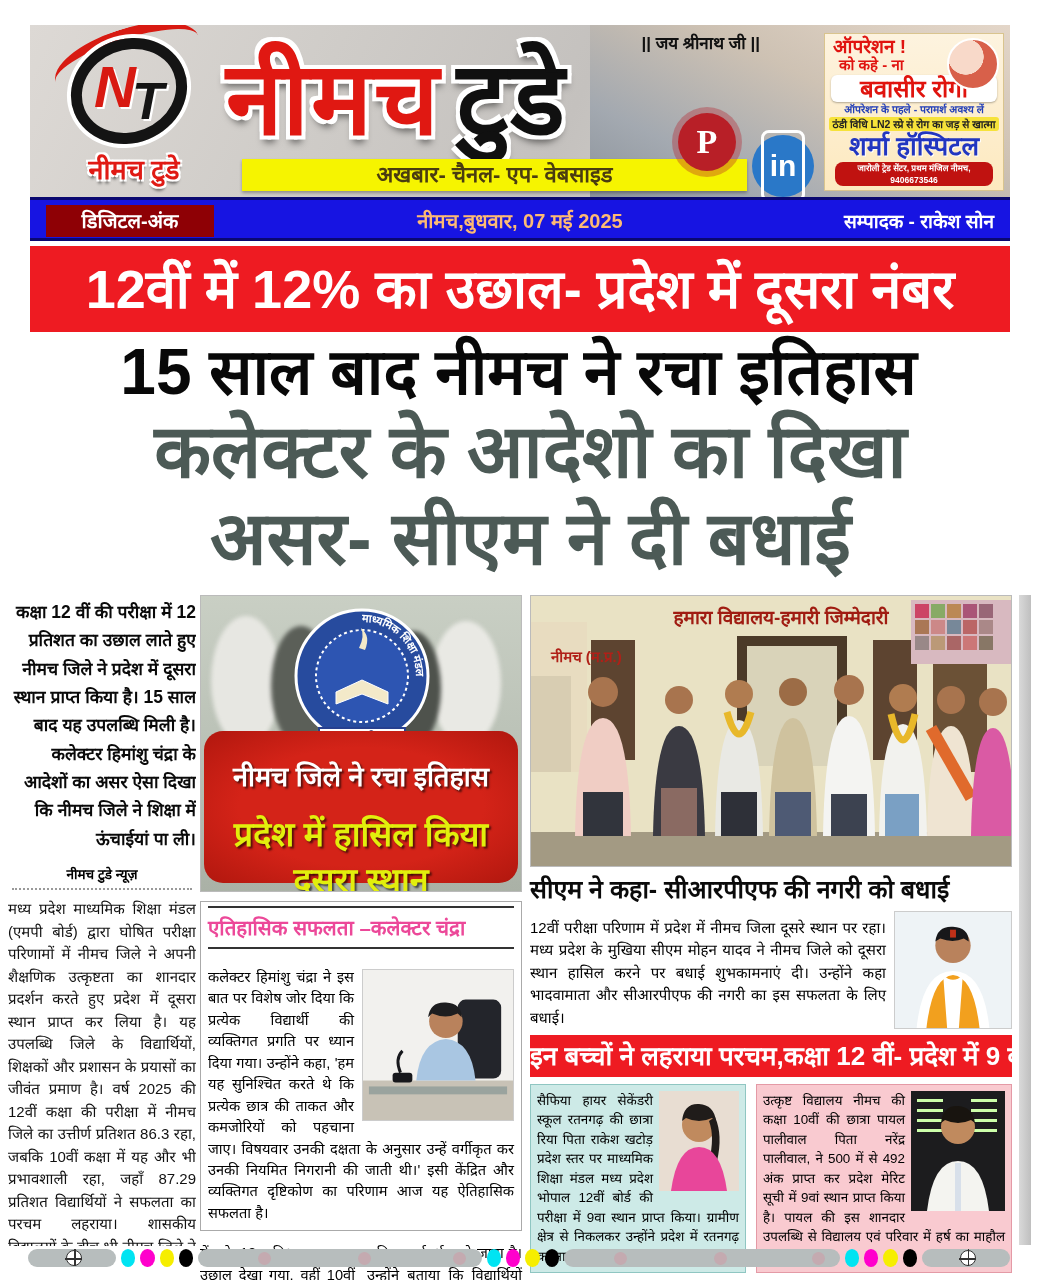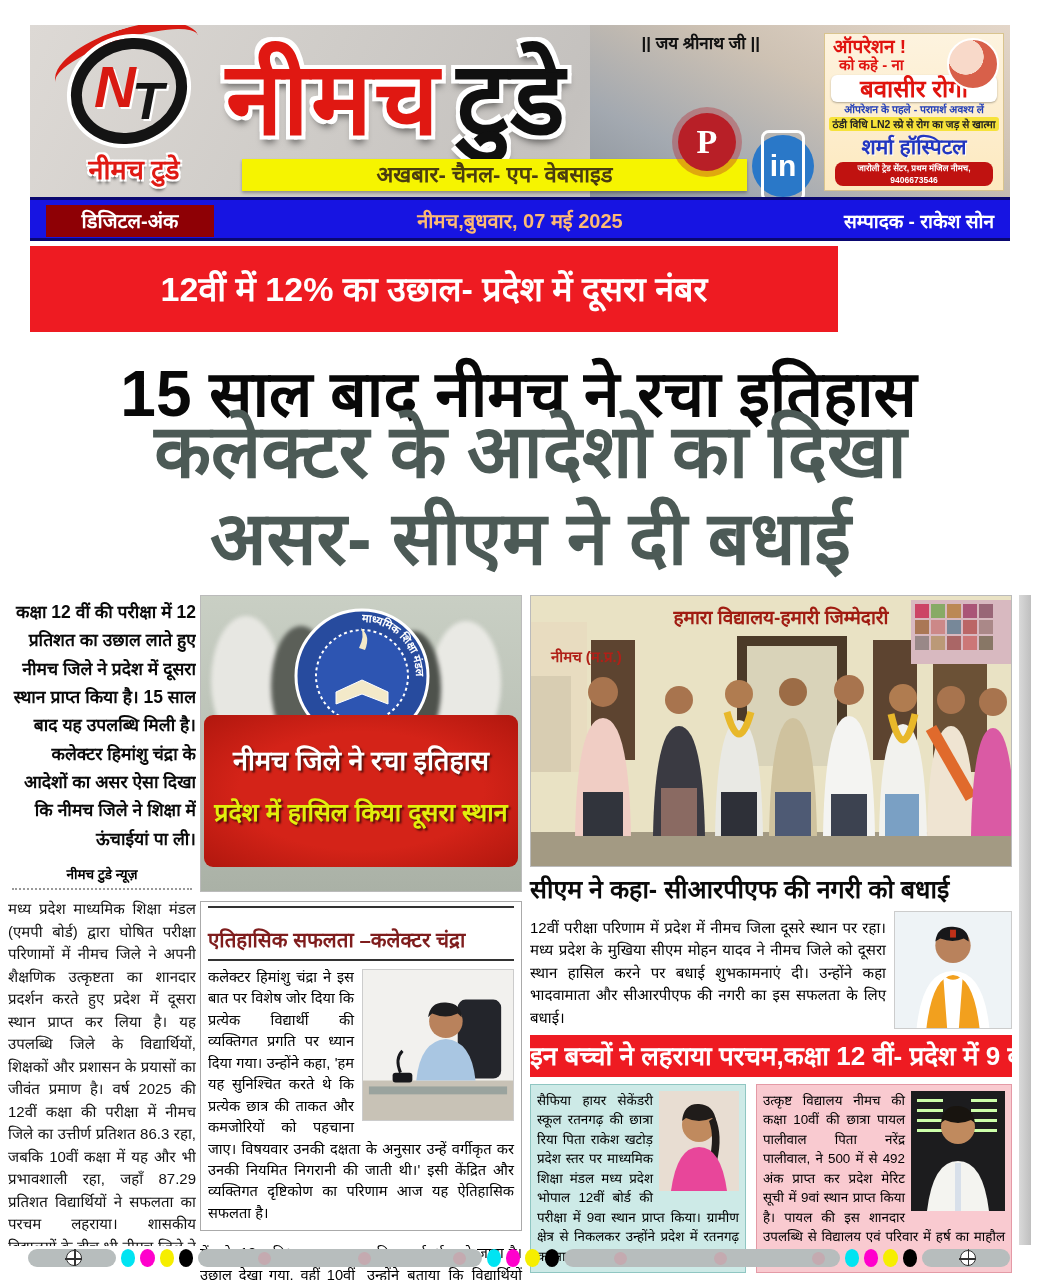--- a/index.html
+++ b/index.html
@@ -41,56 +41,56 @@
   
   .ad { position:absolute; right:6px; top:8px; width:180px; height:158px; background:linear-gradient(180deg,#fdf3df,#fde9bf);
     border:1px solid #d9c48e; padding:3px 4px; text-align:center; overflow:hidden; }
   .ad-circle { position:absolute; right:4px; top:4px; width:52px; height:52px; border-radius:50%;
     background:radial-gradient(circle at 35% 35%,#f8d9c9 0 40%,#d8604a 41% 100%); border:2px solid #fff; }
   .ad-l1 { font-size:19px; font-weight:bold; color:#e01410; text-align:left; padding-left:4px; line-height:20px; }
   .ad-l2 { font-size:15px; font-weight:bold; color:#e01410; text-align:left; padding-left:10px; line-height:16px; }
   .ad-l3 { font-size:24px; font-weight:bold; color:#e0140e; background:#fff; border-radius:6px; margin:2px 2px 1px; line-height:27px; box-shadow:0 1px 2px rgba(0,0,0,.3); }
   .ad-l4 { font-size:10.5px; font-weight:bold; color:#2440b8; line-height:13px; }
   .ad-l5 { font-size:10.5px; font-weight:bold; color:#222; background:#f6e23a; border-radius:3px; margin:1px 0; line-height:14px; }
-  .ad-l6 { font-size:21px; font-weight:bold; color:#2236c0; line-height:29px; text-shadow:1px 1px 0 #fff; }
+  .ad-l6 { font-size:26px; font-weight:bold; color:#2236c0; line-height:29px; text-shadow:1px 1px 0 #fff; }
   .ad-l7 { font-size:8.5px; font-weight:bold; color:#fff; background:#c01210; border-radius:8px; line-height:12px; margin:1px 6px 0; }
 
   
   .datebar { position:absolute; left:30px; top:197px; width:980px; height:44px; background:#1714e2;
     border-top:3px solid #0a0870; border-bottom:3px solid #0a0870; }
   .edition { position:absolute; left:16px; top:5px; width:168px; height:32px; background:#8e0005; color:#fff;
     font-size:20px; font-weight:bold; text-align:center; line-height:32px; }
   .pdate { position:absolute; left:0; width:100%; top:7px; text-align:center; color:#fdba74; font-size:20px; font-weight:bold; }
   .editor { position:absolute; right:16px; top:8px; color:#fff; font-size:19px; font-weight:bold; }
 
   
-  .banner-red { position:absolute; left:30px; top:246px; width:808px; height:86px; background:#ee1b22;
-    color:#fff; font-size:34px; font-weight:bold; text-align:center; line-height:86px; white-space:nowrap; }
+  .banner-red { position:absolute; left:30px; top:246px; width:980px; height:86px; background:#ee1b22;
+    color:#fff; font-size:54px; font-weight:bold; text-align:center; line-height:86px; white-space:nowrap; }
   .headline-black { position:absolute; left:0; top:336px; width:100%; text-align:center;
-    font-size:64px; font-weight:bold; color:#080808; line-height:72px; white-space:nowrap;margin-top:22px; }
+    font-size:64px; font-weight:bold; color:#080808; line-height:72px; white-space:nowrap; }
   .headline-gray { position:absolute; left:12px; top:408px; width:100%; text-align:center;
     font-size:74px; font-weight:bold; color:#4c5a56; line-height:87px; }
 
   
   .col-left { position:absolute; left:8px; top:598px; width:188px; height:648px; overflow:hidden; }
   .intro { font-size:17.5px; font-weight:bold; color:#0a0a0a; text-align:right; line-height:1.62; }
   .byline { text-align:center; font-weight:bold; font-size:13.5px; margin-top:12px; }
   .dotrule { border-top:2px dotted #999; margin:5px 4px 8px; }
   .lbody { font-size:15px; color:#111; text-align:justify; line-height:1.5; }
 
   .col-mid { position:absolute; left:200px; top:595px; width:322px; height:651px; }
   .photo1 { position:relative; width:322px; height:297px; overflow:hidden; border:1px solid #bbb;
     background:linear-gradient(180deg,#c9cfc4 0%,#bcc3b8 45%,#aab1a6 100%); }
   .blob { position:absolute; border-radius:50%; filter:blur(2px); }
-  .caption-red { position:absolute; left:3px; right:3px; bottom:24px; height:152px;
-    background:radial-gradient(ellipse at center,#d42318 0 55%,#b0170e 100%); border-radius:9px; text-align:center; padding-top:26px; }
+  .caption-red { position:absolute; left:3px; right:3px; bottom:8px; height:152px;
+    background:radial-gradient(ellipse at center,#d42318 0 55%,#b0170e 100%); border-radius:19px; text-align:center; padding-top:26px; }
   .cap1 { color:#fff; font-size:27px; font-weight:bold; text-shadow:2px 2px 2px rgba(0,0,0,.6); }
-  .cap2 { color:#e2ef0c; font-size:25px; font-weight:bold; margin-top:16px; text-shadow:2px 2px 2px rgba(0,0,0,.6); }
+  .cap2 { color:#e2ef0c; font-size:34px; font-weight:bold; margin-top:16px; text-shadow:2px 2px 2px rgba(0,0,0,.6); }
   .article { margin-top:9px; border:1px solid #aaa; background:#fff; padding:4px 7px 6px; }
-  .article-title { font-size:20.5px; font-weight:bold; color:#7f1d1d; border-top:2px solid #333; border-bottom:2px solid #333; padding:17px 0 6px; margin-bottom:6px; }
+  .article-title { font-size:20.5px; font-weight:bold; color:#ec4899; border-top:2px solid #333; border-bottom:2px solid #333; padding:5px 0 6px; margin-bottom:18px; }
   .article-photo { float:right; width:152px; height:152px; margin:2px 0 4px 8px; border:1px solid #ccc; }
   .article-body { font-size:14.6px; text-align:justify; line-height:1.47; }
   .cont { display:flex; gap:12px; margin-top:12px; }
   .cont div { width:50%; font-size:14.6px; text-align:justify; line-height:1.47; }
 
   .col-right { position:absolute; left:530px; top:595px; width:482px; height:651px; }
   .photo2 { position:relative; width:482px; height:272px; border:1px solid #bbb; overflow:hidden; }
   .cm-title { font-size:25px; font-weight:bold; color:#0a0a0a; margin-top:4px; }
   .cm-row { display:flex; margin-top:6px;align-items:flex-end; }
   .cm-body { flex:1; font-size:15px; text-align:justify; line-height:1.5; padding-right:8px; }

